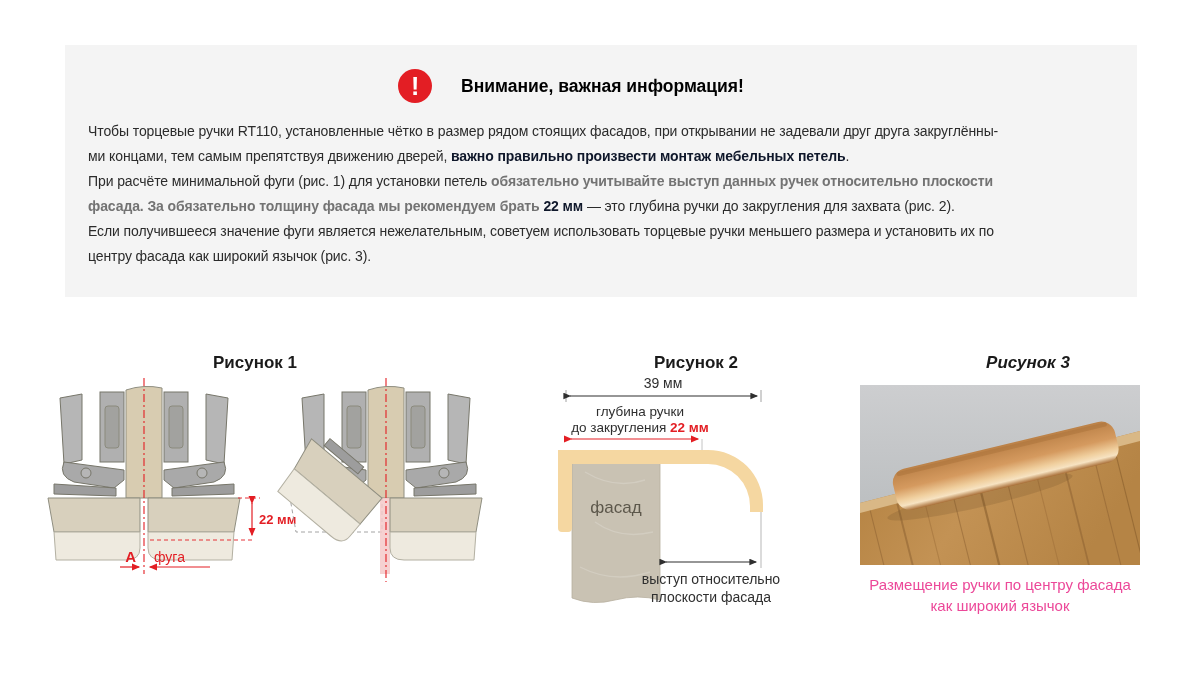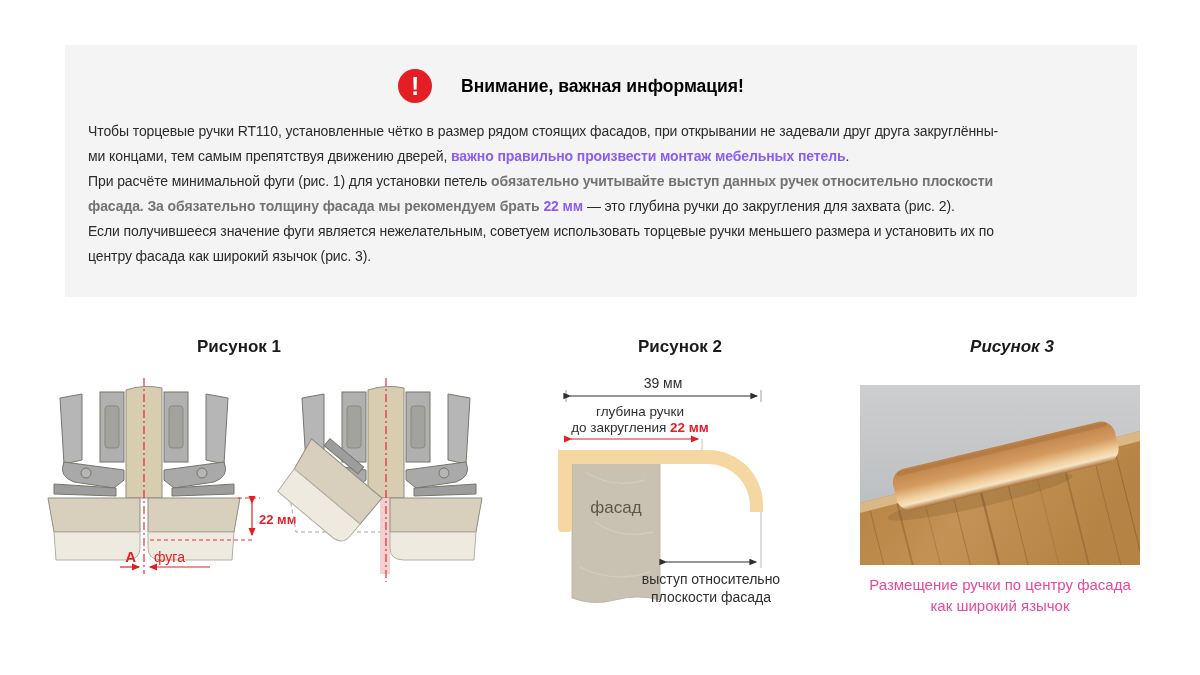--- a/index.html
+++ b/index.html
@@ -11,24 +11,24 @@
   .notice-header{display:flex;align-items:center;justify-content:center;margin-top:24px;
                  transform:translateX(-30px);gap:29px;}
   .warn-icon{width:34px;height:34px;border-radius:50%;background:#e31e24;color:#ffffff;
              display:flex;align-items:center;justify-content:center;
              font-size:25px;font-weight:700;line-height:1;flex:0 0 auto;}
   .notice-title{margin:0;font-size:17.5px;font-weight:700;color:#000000;}
   .notice-text{margin:16px 23px 0 23px;font-size:14px;line-height:25px;color:#2b2b2b;
                letter-spacing:-0.1px;}
   .tline{white-space:nowrap;}
   .seg-b{font-weight:700;color:#737373;}
-  .seg-r{font-weight:700;color:#8b5cf6;margin-top:16px;}
+  .seg-r{font-weight:700;color:#0f172a;margin-top:16px;}
 
   
-  .fig-title{position:absolute;top:337px;width:200px;text-align:center;margin:0;
+  .fig-title{position:absolute;top:337px;width:200px;text-align:center;margin:16px;
              font-size:17px;font-weight:700;color:#1a1a1a;}
   #fig1-title{left:139px;} #fig2-title{left:580px;} #fig3-title{left:912px;font-style:italic;}
   .figsvg{position:absolute;}
   #fig1-svg{left:40px;top:372px;}
   #fig2-svg{left:545px;top:372px;}
   #fig3-svg{left:860px;top:385px;}
   .fig3-caption{position:absolute;left:845px;top:574px;width:310px;text-align:center;
                 font-size:15px;line-height:21px;color:#ec4899;}
   svg text{font-family:"Liberation Sans",sans-serif;}
 </style>

